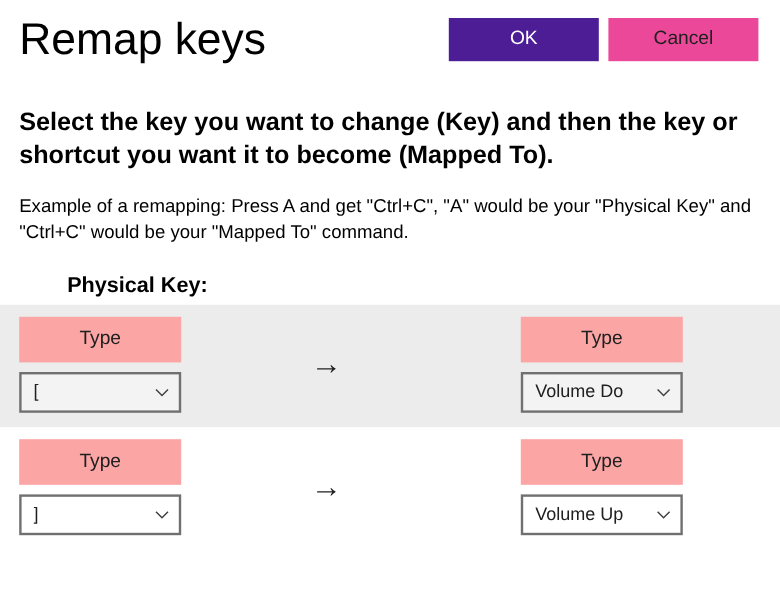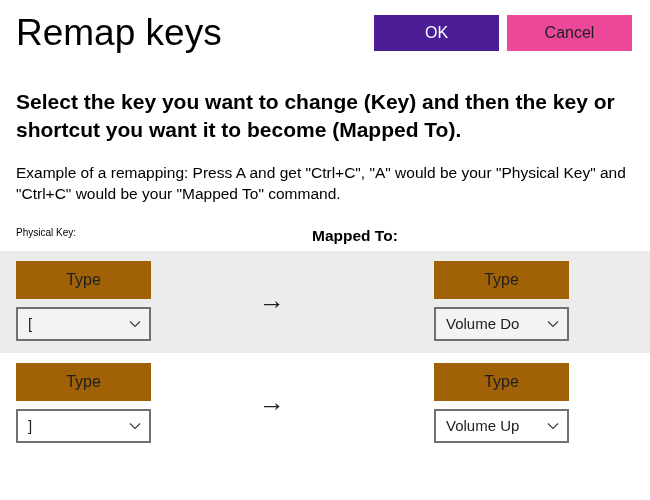--- a/index.html
+++ b/index.html
@@ -50,39 +50,39 @@
     .example {
       font-size: 15.5px;
       line-height: 1.35;
       margin-bottom: 22px;
     }
     .col-headers {
       display: flex;
       padding: 0 16px;
       margin-bottom: 6px;
     }
-    .col-h-left { width: 216px; font-size: 10px; font-weight: 400; }
+    .col-h-left { width: 216px; font-size: 18px; font-weight: 700; margin-left: 40px; }
     .col-h-mid { width: 80px; }
     .col-h-right { font-size: 15.5px; font-weight: 600; }
     .row {
       display: flex;
       align-items: center;
       padding: 10px 16px 12px 16px;
     }
     .row.alt { background: #ececec; }
     .cell-left { width: 216px; }
     .cell-arrow { width: 80px; text-align: center; font-size: 26px; font-weight: 300; color: #202020; }
     .cell-right { width: 160px; margin-left: auto; margin-right: 40px; }
     .type-btn {
       display: block;
       width: 135px;
       height: 38px;
       line-height: 38px;
       text-align: center;
-      background: #a16207;
+      background: #fca5a5;
       color: #202020;
       font-size: 16px;
       font-family: inherit;
       border: none;
       cursor: pointer;
       margin-bottom: 8px;
     }
     .select-box {
       width: 135px;
       height: 34px;
@@ -116,21 +116,20 @@
 </div>
 
 <div class="content">
   <p class="instruction">Select the key you want to change (Key) and then the key or shortcut you want it to become (Mapped To).</p>
   <p class="example">Example of a remapping: Press A and get "Ctrl+C", "A" would be your "Physical Key" and "Ctrl+C" would be your "Mapped To" command.</p>
 </div>
 
 <div class="col-headers">
   <div class="col-h-left">Physical Key:</div>
   <div class="col-h-mid"></div>
-  <div class="col-h-right">Mapped To:</div>
 </div>
 
 <div class="row alt">
   <div class="cell-left">
     <button class="type-btn">Type</button>
     <div class="select-box">
       <span class="select-val">[</span>
       <svg class="chev" width="12" height="8" viewBox="0 0 12 8">
           <path d="M1 1.5 L6 6.5 L11 1.5" stroke="#404040" stroke-width="1.2" fill="none"></path>
         </svg>

